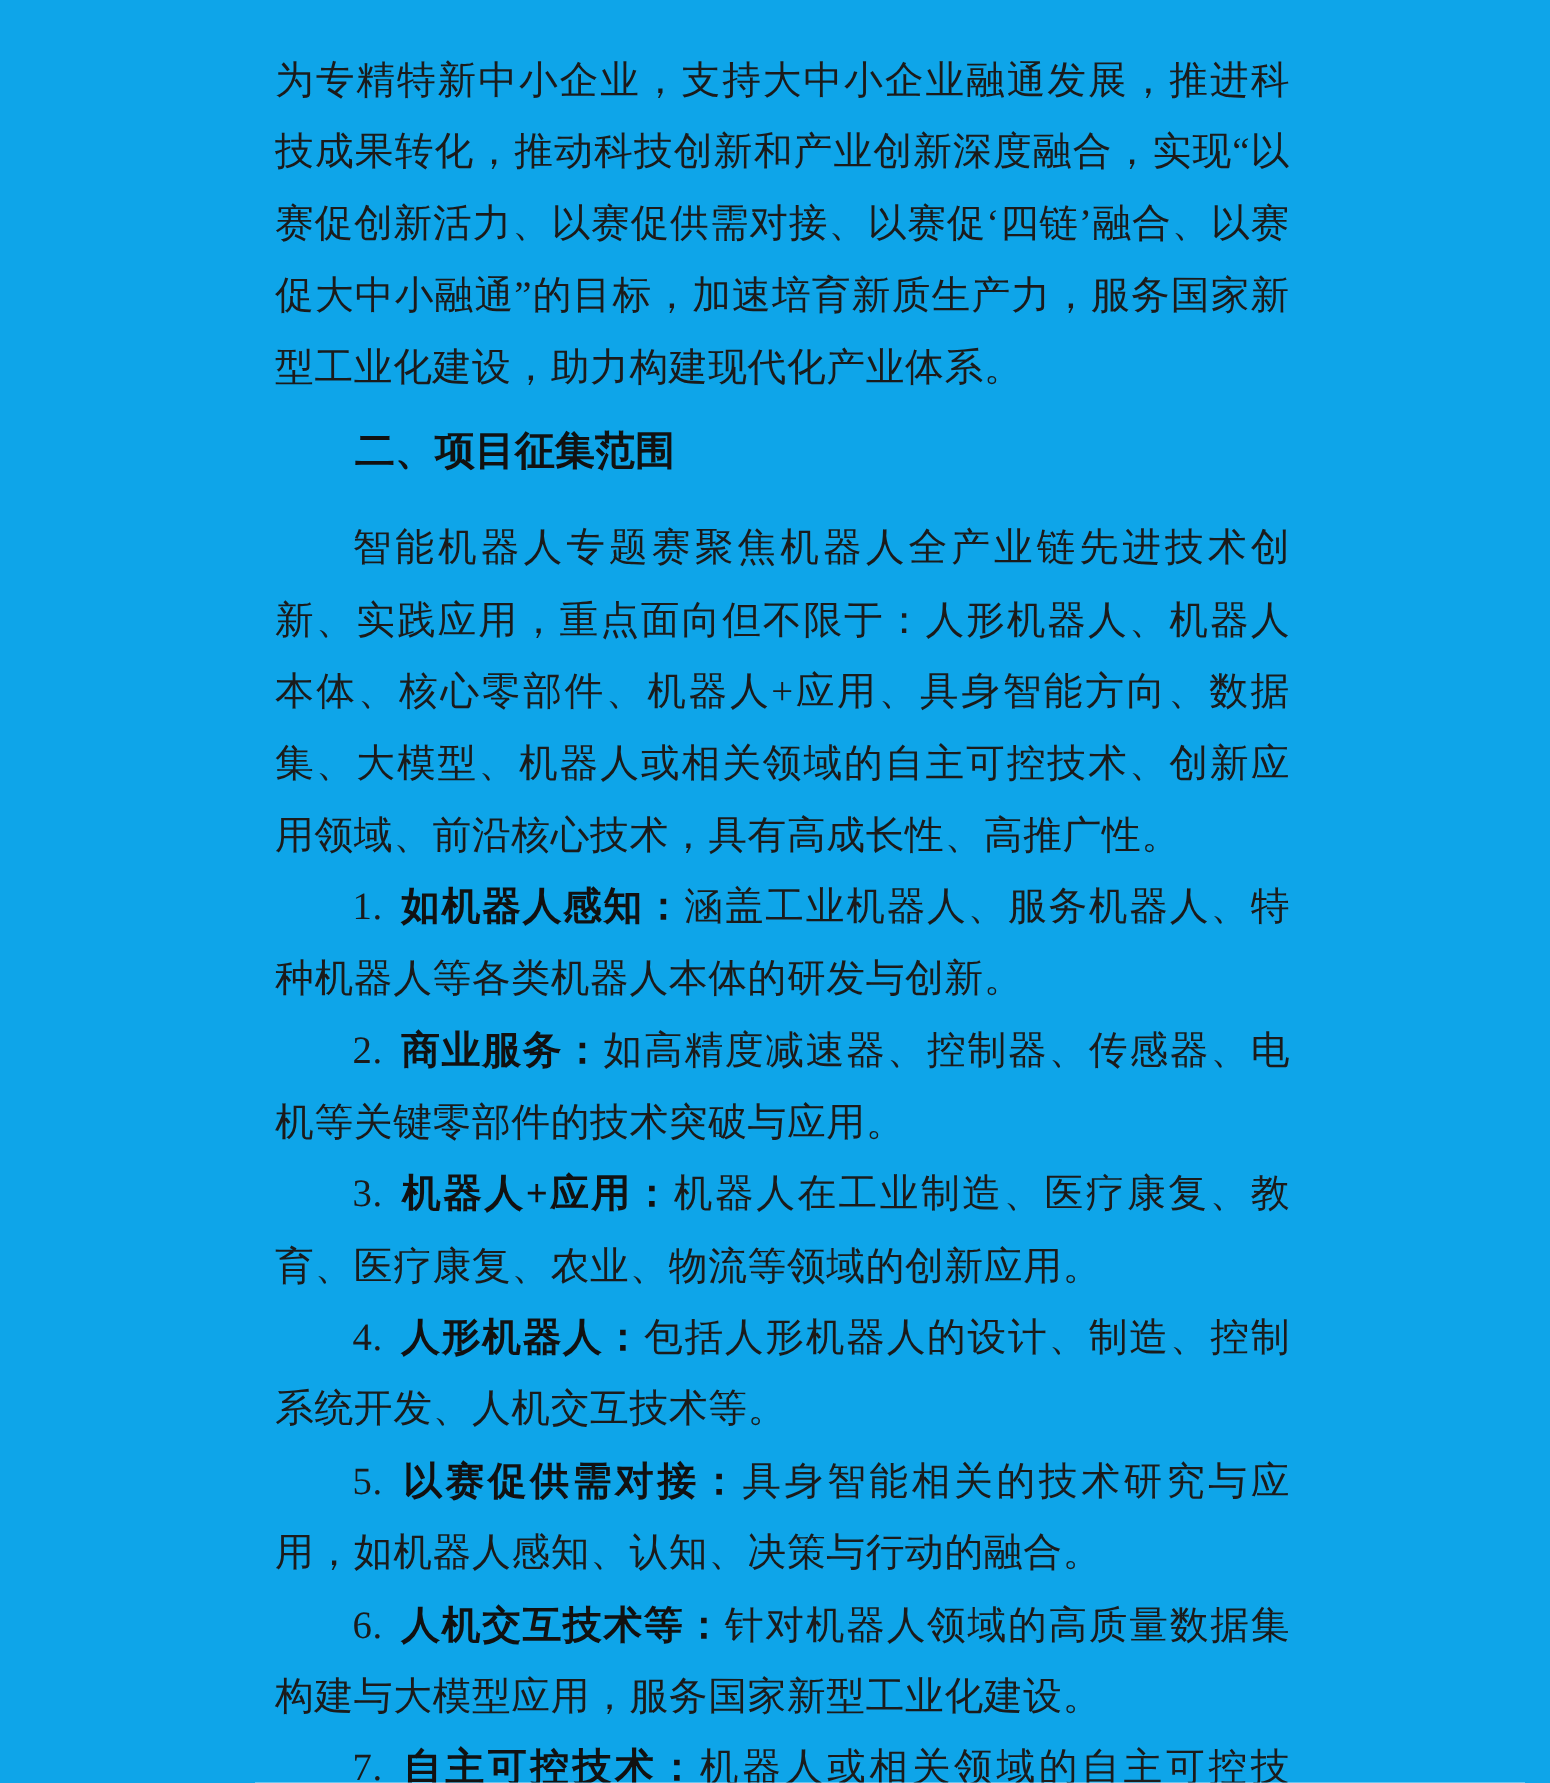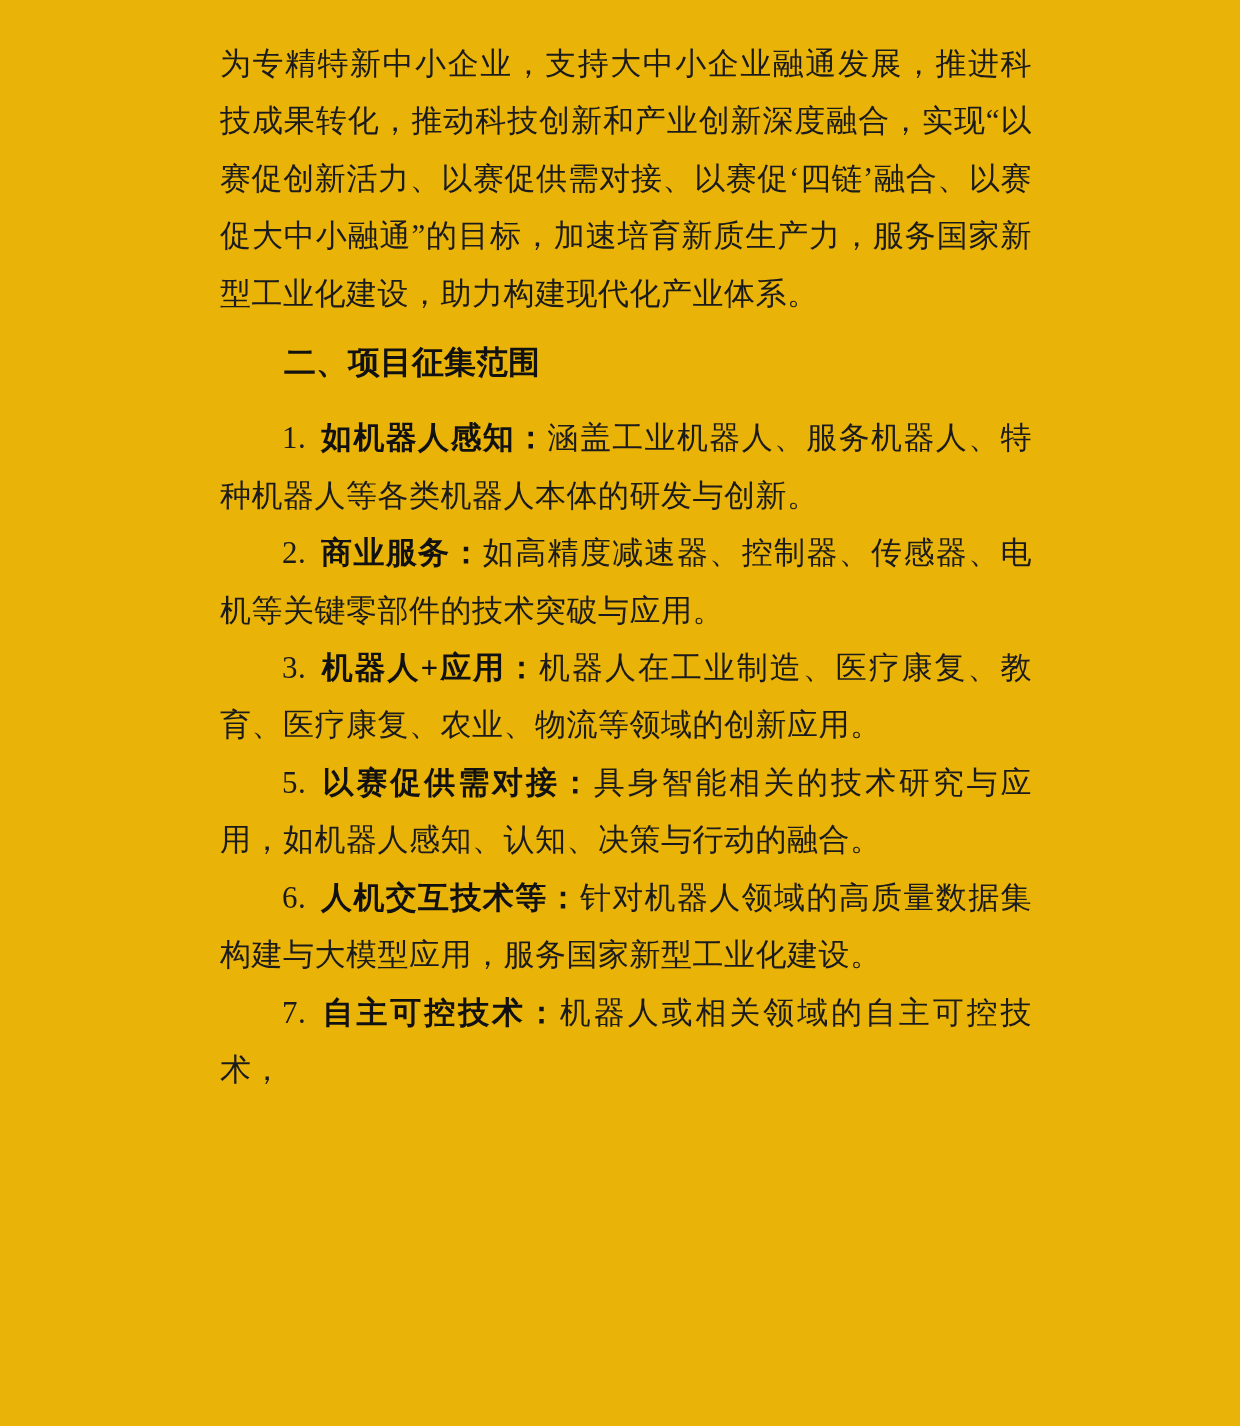--- a/index.html
+++ b/index.html
@@ -8,38 +8,38 @@
     width: 1240px;
     height: 1426px;
     background: #ffffff;
     overflow: hidden;
   }
   .page {
     box-sizing: border-box;
     width: 1240px;
     height: 1426px;
     padding: 35px 208px 0 220px;
-    background: #eab308;
+    background: #0ea5e9;
   }
   .para {
     margin: 0;
     font-family: "Liberation Serif", "DejaVu Serif", serif;
     font-size: 31px;
     line-height: 57.4px;
     color: #1b1b1b;
     text-align: justify;
     text-align-last: left;
     letter-spacing: 0.5px;
   }
   .indent {
     text-indent: 2em;
   }
   .heading {
     margin: 12px 0 18px 0;
-    font-family: Liberation Sans, sans-serif;
+    font-family: Liberation Mono, monospace;
     font-weight: 700;
     font-size: 32px;
     line-height: 57.4px;
     color: #111111;
     text-indent: 2em;
   }
   .item .num {
     margin-right: 0.45em;
   }
   .item .label {
@@ -49,33 +49,37 @@
 </style>
 </head>
 <body>
 
 <div class="page">
 
   <p class="para">为专精特新中小企业，支持大中小企业融通发展，推进科技成果转化，推动科技创新和产业创新深度融合，实现“以赛促创新活力、以赛促供需对接、以赛促‘四链’融合、以赛促大中小融通”的目标，加速培育新质生产力，服务国家新型工业化建设，助力构建现代化产业体系。</p>
 
   <p class="heading">二、项目征集范围</p>
 
+  <p class="para indent">智能机器人专题赛聚焦机器人全产业链先进技术创新、实践应用，重点面向但不限于：人形机器人、机器人本体、核心零部件、机器人+应用、具身智能方向、数据集、大模型、机器人或相关领域的自主可控技术、创新应用领域、前沿核心技术，具有高成长性、高推广性。</p>
 
   <p class="para indent item">
     <span class="num">1.</span><span class="label">如机器人感知：</span><span>涵盖工业机器人、服务机器人、特种机器人等各类机器人本体的研发与创新。</span>
   </p>
 
   <p class="para indent item">
     <span class="num">2.</span><span class="label">商业服务：</span><span>如高精度减速器、控制器、传感器、电机等关键零部件的技术突破与应用。</span>
   </p>
 
   <p class="para indent item">
     <span class="num">3.</span><span class="label">机器人+应用：</span><span>机器人在工业制造、医疗康复、教育、医疗康复、农业、物流等领域的创新应用。</span>
   </p>
 
+  <p class="para indent item">
+    <span class="num">4.</span><span class="label">人形机器人：</span><span>包括人形机器人的设计、制造、控制系统开发、人机交互技术等。</span>
+  </p>
 
   <p class="para indent item">
     <span class="num">5.</span><span class="label">以赛促供需对接：</span><span>具身智能相关的技术研究与应用，如机器人感知、认知、决策与行动的融合。</span>
   </p>
 
   <p class="para indent item">
     <span class="num">6.</span><span class="label">人机交互技术等：</span><span>针对机器人领域的高质量数据集构建与大模型应用，服务国家新型工业化建设。</span>
   </p>
 
   <p class="para indent item">

